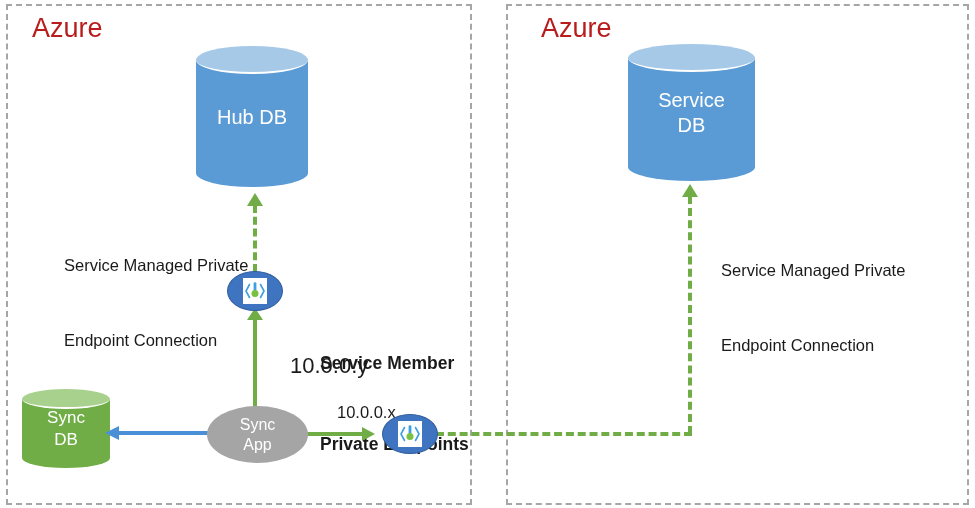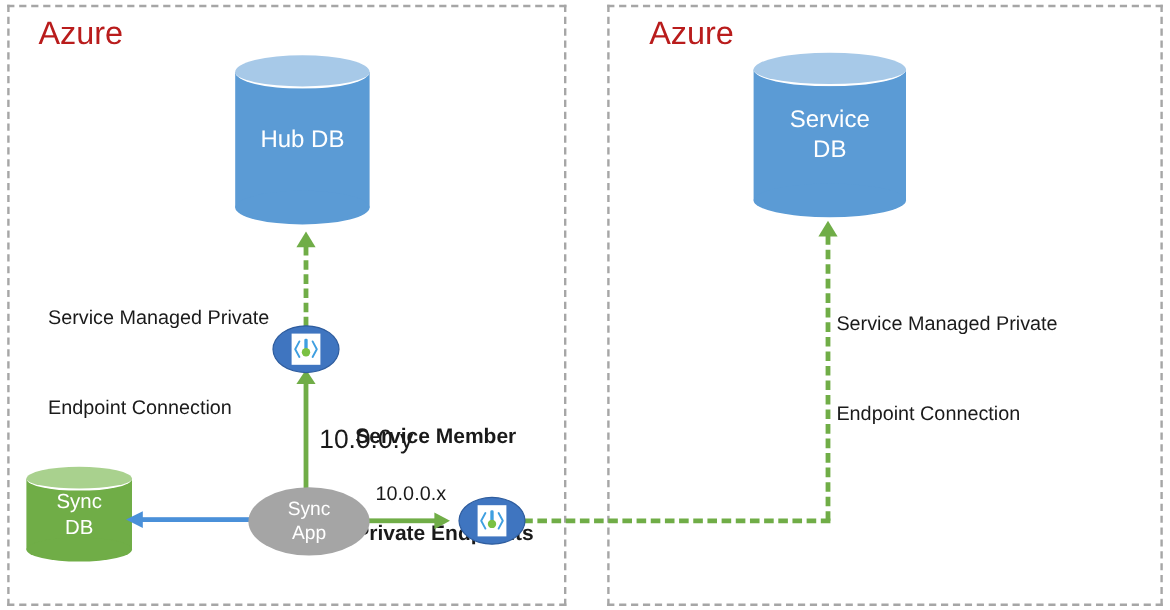--- a/index.html
+++ b/index.html
@@ -217,20 +217,21 @@
   }
 
   
   .txt {
     position: absolute;
     font-size: 16.5px;
     line-height: 25px;
     color: #1a1a1a;
     white-space: pre;
     font-family: "Liberation Sans", sans-serif;
+    margin-left: 24px;
   }
   #lbl-smpec-left  { left: 40px;  top: 203px; }
   #lbl-smpec-right { left: 697px; top: 208px; }
   #lbl-smpe-bold {
     left: 296px; top: 296px;
     font-weight: bold;
     font-size: 17.5px;
     line-height: 27px;
   }
   #lbl-ip-y { left: 266px; top: 353px; font-size: 22px; }

